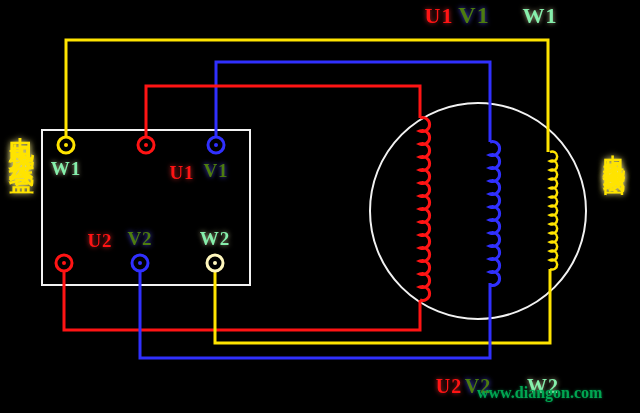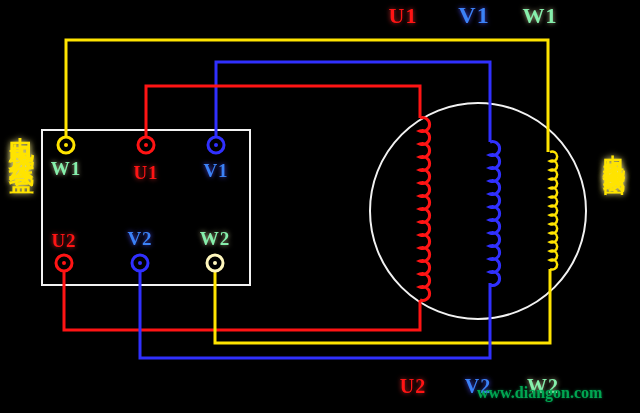--- a/index.html
+++ b/index.html
@@ -16,22 +16,22 @@
   .lbl {
     position: absolute;
     transform: translate(-50%, -50%);
     font-weight: bold;
     font-size: 20px;
     white-space: nowrap;
     letter-spacing: 1px;
   }
   .lbl-top { font-size: 22px; }
   .lbl-term { font-size: 19px; }
-  .red  { color: #ff1414; text-shadow: 0 0 5px rgba(255,50,50,.75); }
-  .blue { color: #3b82f6; text-shadow: 0 0 5px rgba(80,80,255,.85); text-align: right; }
+  .red  { color: #ff1414; text-shadow: 0 0 5px rgba(255,50,50,.75); margin-left: 36px; }
+  .blue { color: #4d7c0f; text-shadow: 0 0 5px rgba(80,80,255,.85); text-align: right; }
   .pale { color: #86efac; text-shadow: 0 0 5px rgba(255,255,190,.65); }
   .cn-title {
     position: absolute;
     writing-mode: vertical-rl;
     text-orientation: upright;
     color: #ffe400;
     font-weight: bold;
     font-family: "DejaVu Sans", sans-serif;
     text-shadow: 0 0 6px rgba(255,244,140,.9);
   }

